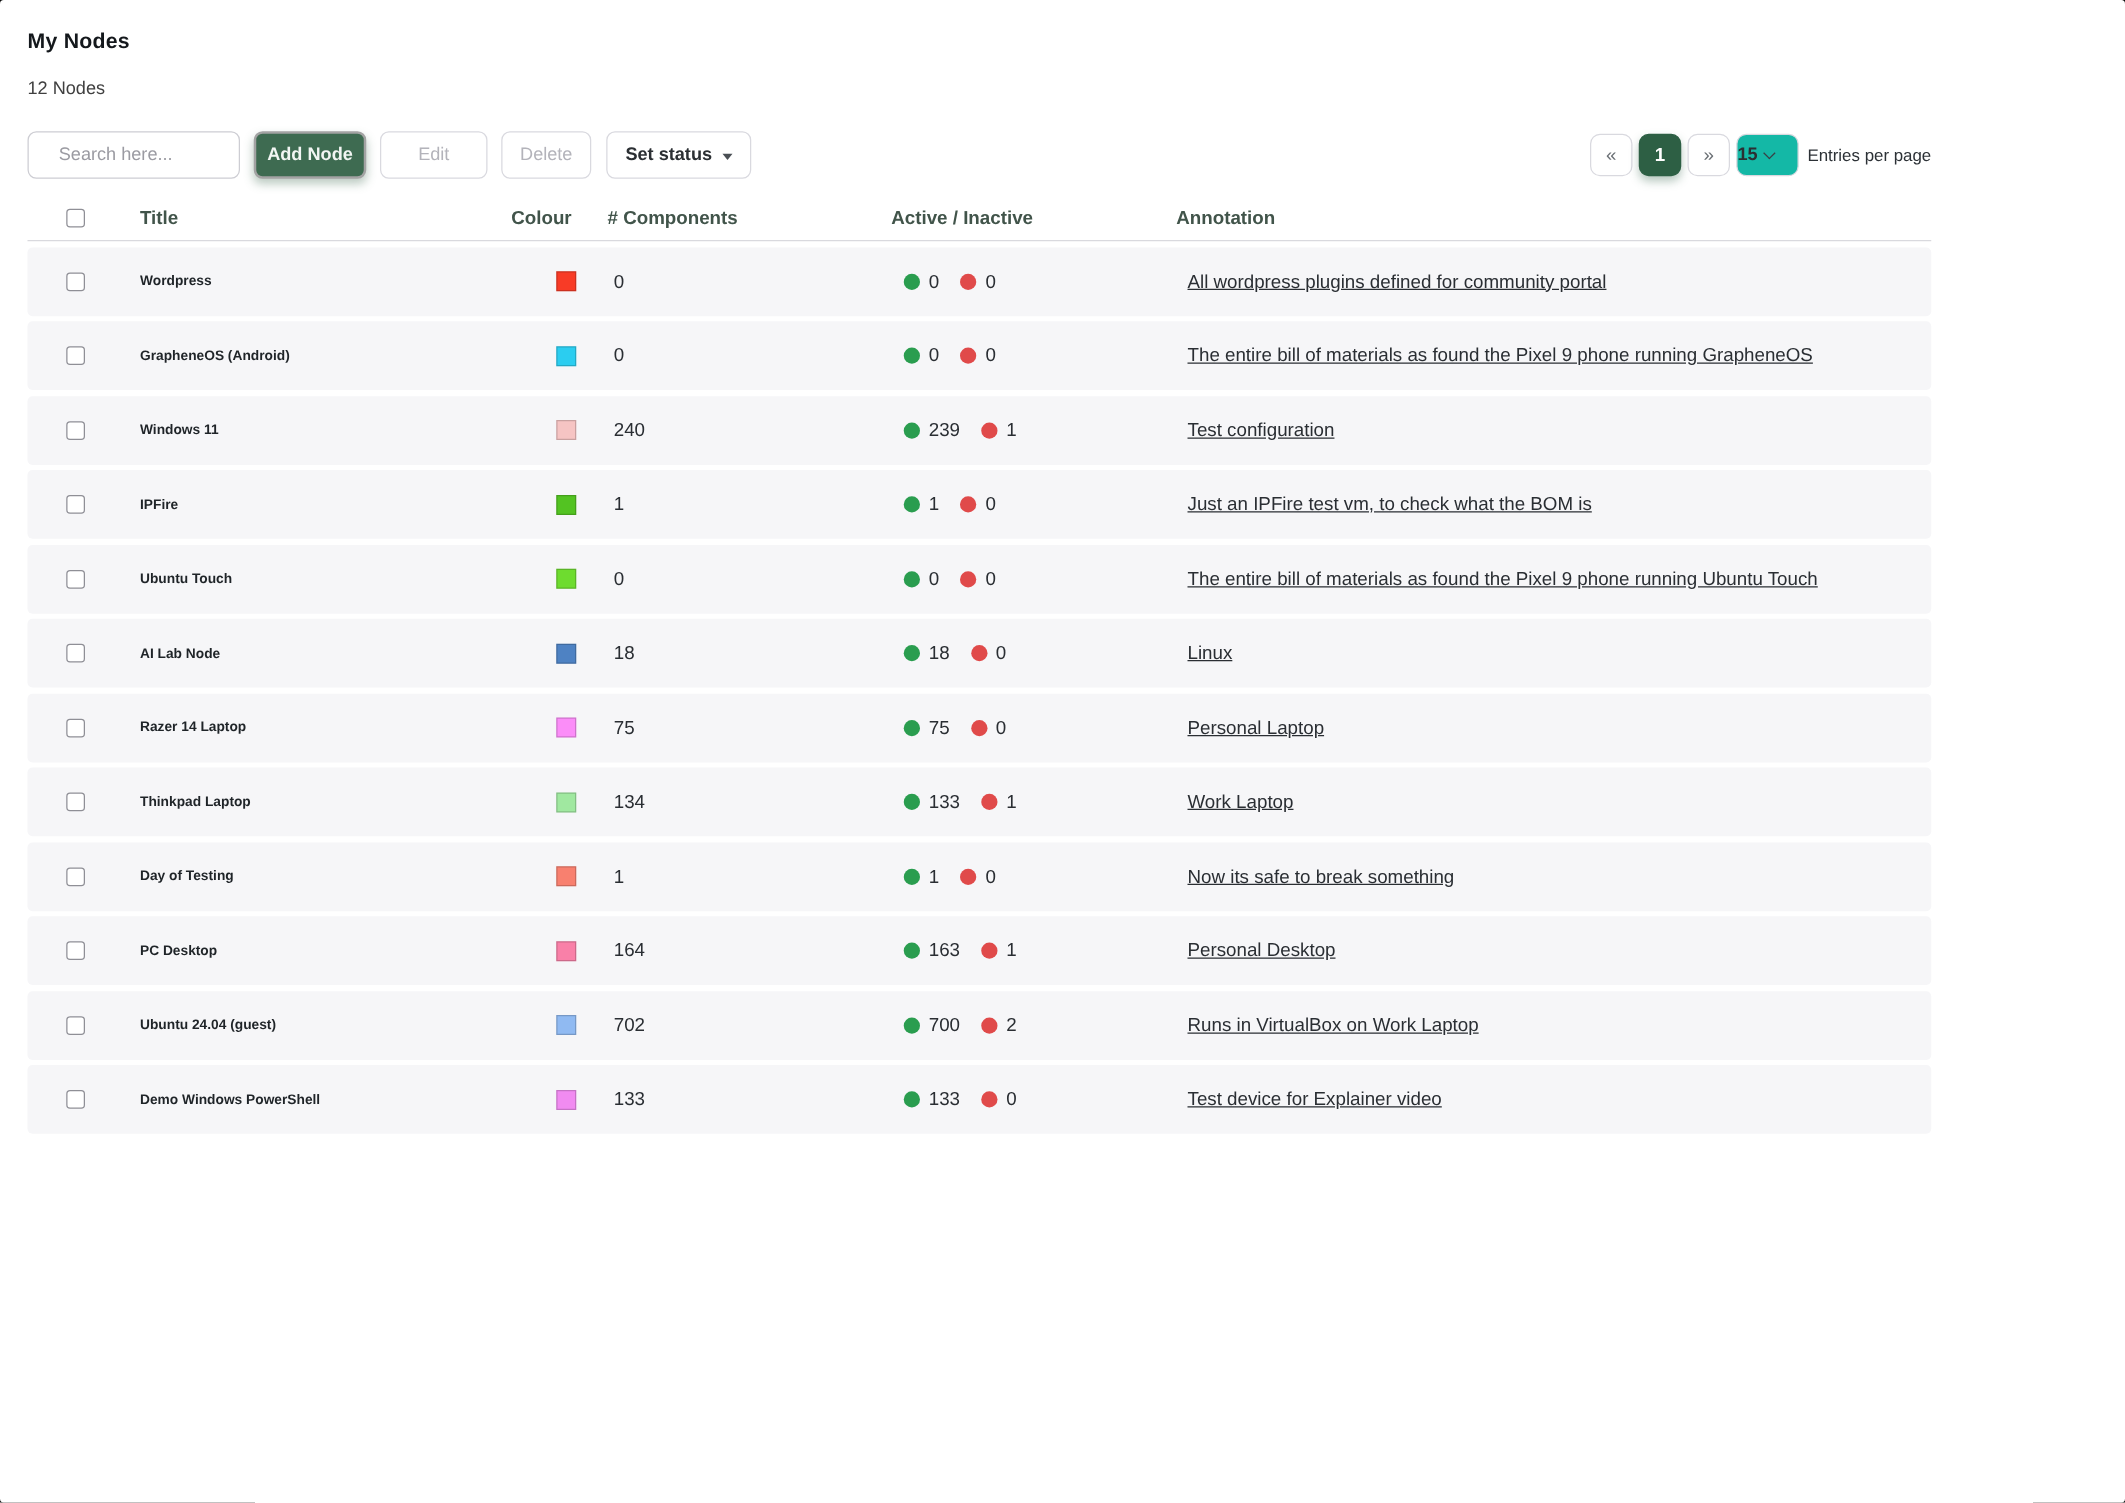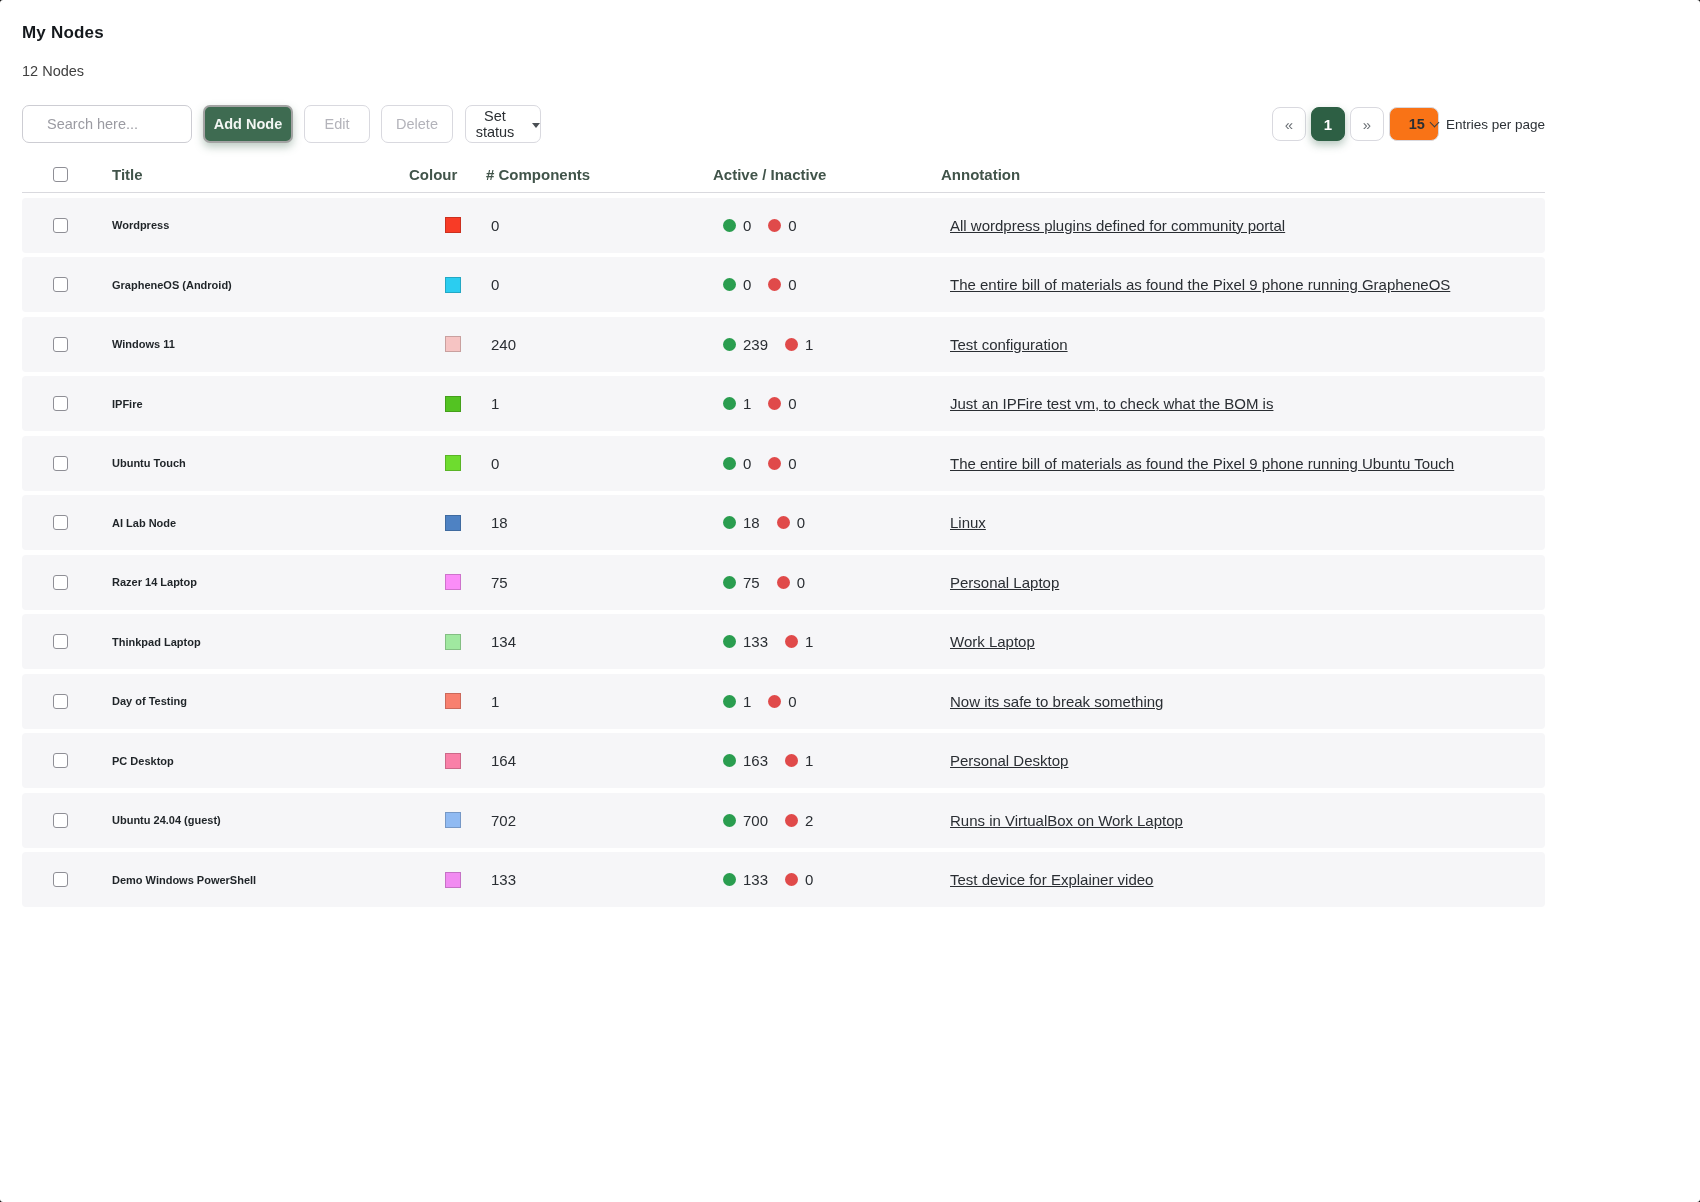--- a/index.html
+++ b/index.html
@@ -32,23 +32,23 @@
     font-size:14.5px; cursor:pointer; background:#fff;
     border:1px solid #d9d9df; color:#2b2f33;
     display:inline-flex; align-items:center; justify-content:center;
   }
   .btn-green {
     margin-left:11px; width:90px;
     background:#3e6b51; border:2px solid #a3a3a3;
     color:#f2f6f3; font-weight:700;
     box-shadow:0 4px 8px rgba(62,107,81,.35);
   }
-  .btn-muted { margin-left:11px; width:66px; color:#b3b3ba; cursor:default; }
+  .btn-muted { margin-left:11px; width:86px; color:#b3b3ba; cursor:default; }
   .btn-muted.w72 { width:72px; }
-  .btn-status { margin-left:12px; width:76px; font-weight:400; gap:8px; }
+  .btn-status { margin-left:12px; width:116px; font-weight:700; gap:8px; }
   .caret-down {
     width:0; height:0; margin-top:2px;
     border-left:4.5px solid transparent;
     border-right:4.5px solid transparent;
     border-top:5px solid #4a4f54;
   }
 
   .pagination { margin-left:auto; display:flex; align-items:center; }
   .pg-btn {
     width:34px; height:34px; margin-left:5px;
@@ -56,22 +56,22 @@
     font-size:15px; color:#6b7075; cursor:pointer;
     display:inline-flex; align-items:center; justify-content:center;
     font-family:inherit;
   }
   .pg-btn.active {
     background:#2d5f44; border-color:#2d5f44; color:#fff; font-weight:700;
     box-shadow:0 4px 8px rgba(45,95,68,.35);
   }
   .pg-size {
     width:50px; height:34px; margin-left:5px; gap:6px;
-    border:1px solid #d9d9df; border-radius:8px; background:#f97316;
-    display:inline-flex; align-items:center; justify-content:flex-end;
+    border:1px solid #d9d9df; border-radius:8px; background:#14b8a6;
+    display:inline-flex; align-items:center; justify-content:flex-start;
     font-size:14.5px; font-weight:700; color:#2b2f33; cursor:pointer;
     font-family:inherit;
   }
   .chevron-down {
     width:7px; height:7px; margin-top:-4px;
     border-right:1.8px solid #3a3f44; border-bottom:1.8px solid #3a3f44;
     transform:rotate(45deg); display:inline-block;
   }
   .entries-label { margin-left:7px; font-size:13.5px; color:#2c3136; white-space:nowrap; }
 

